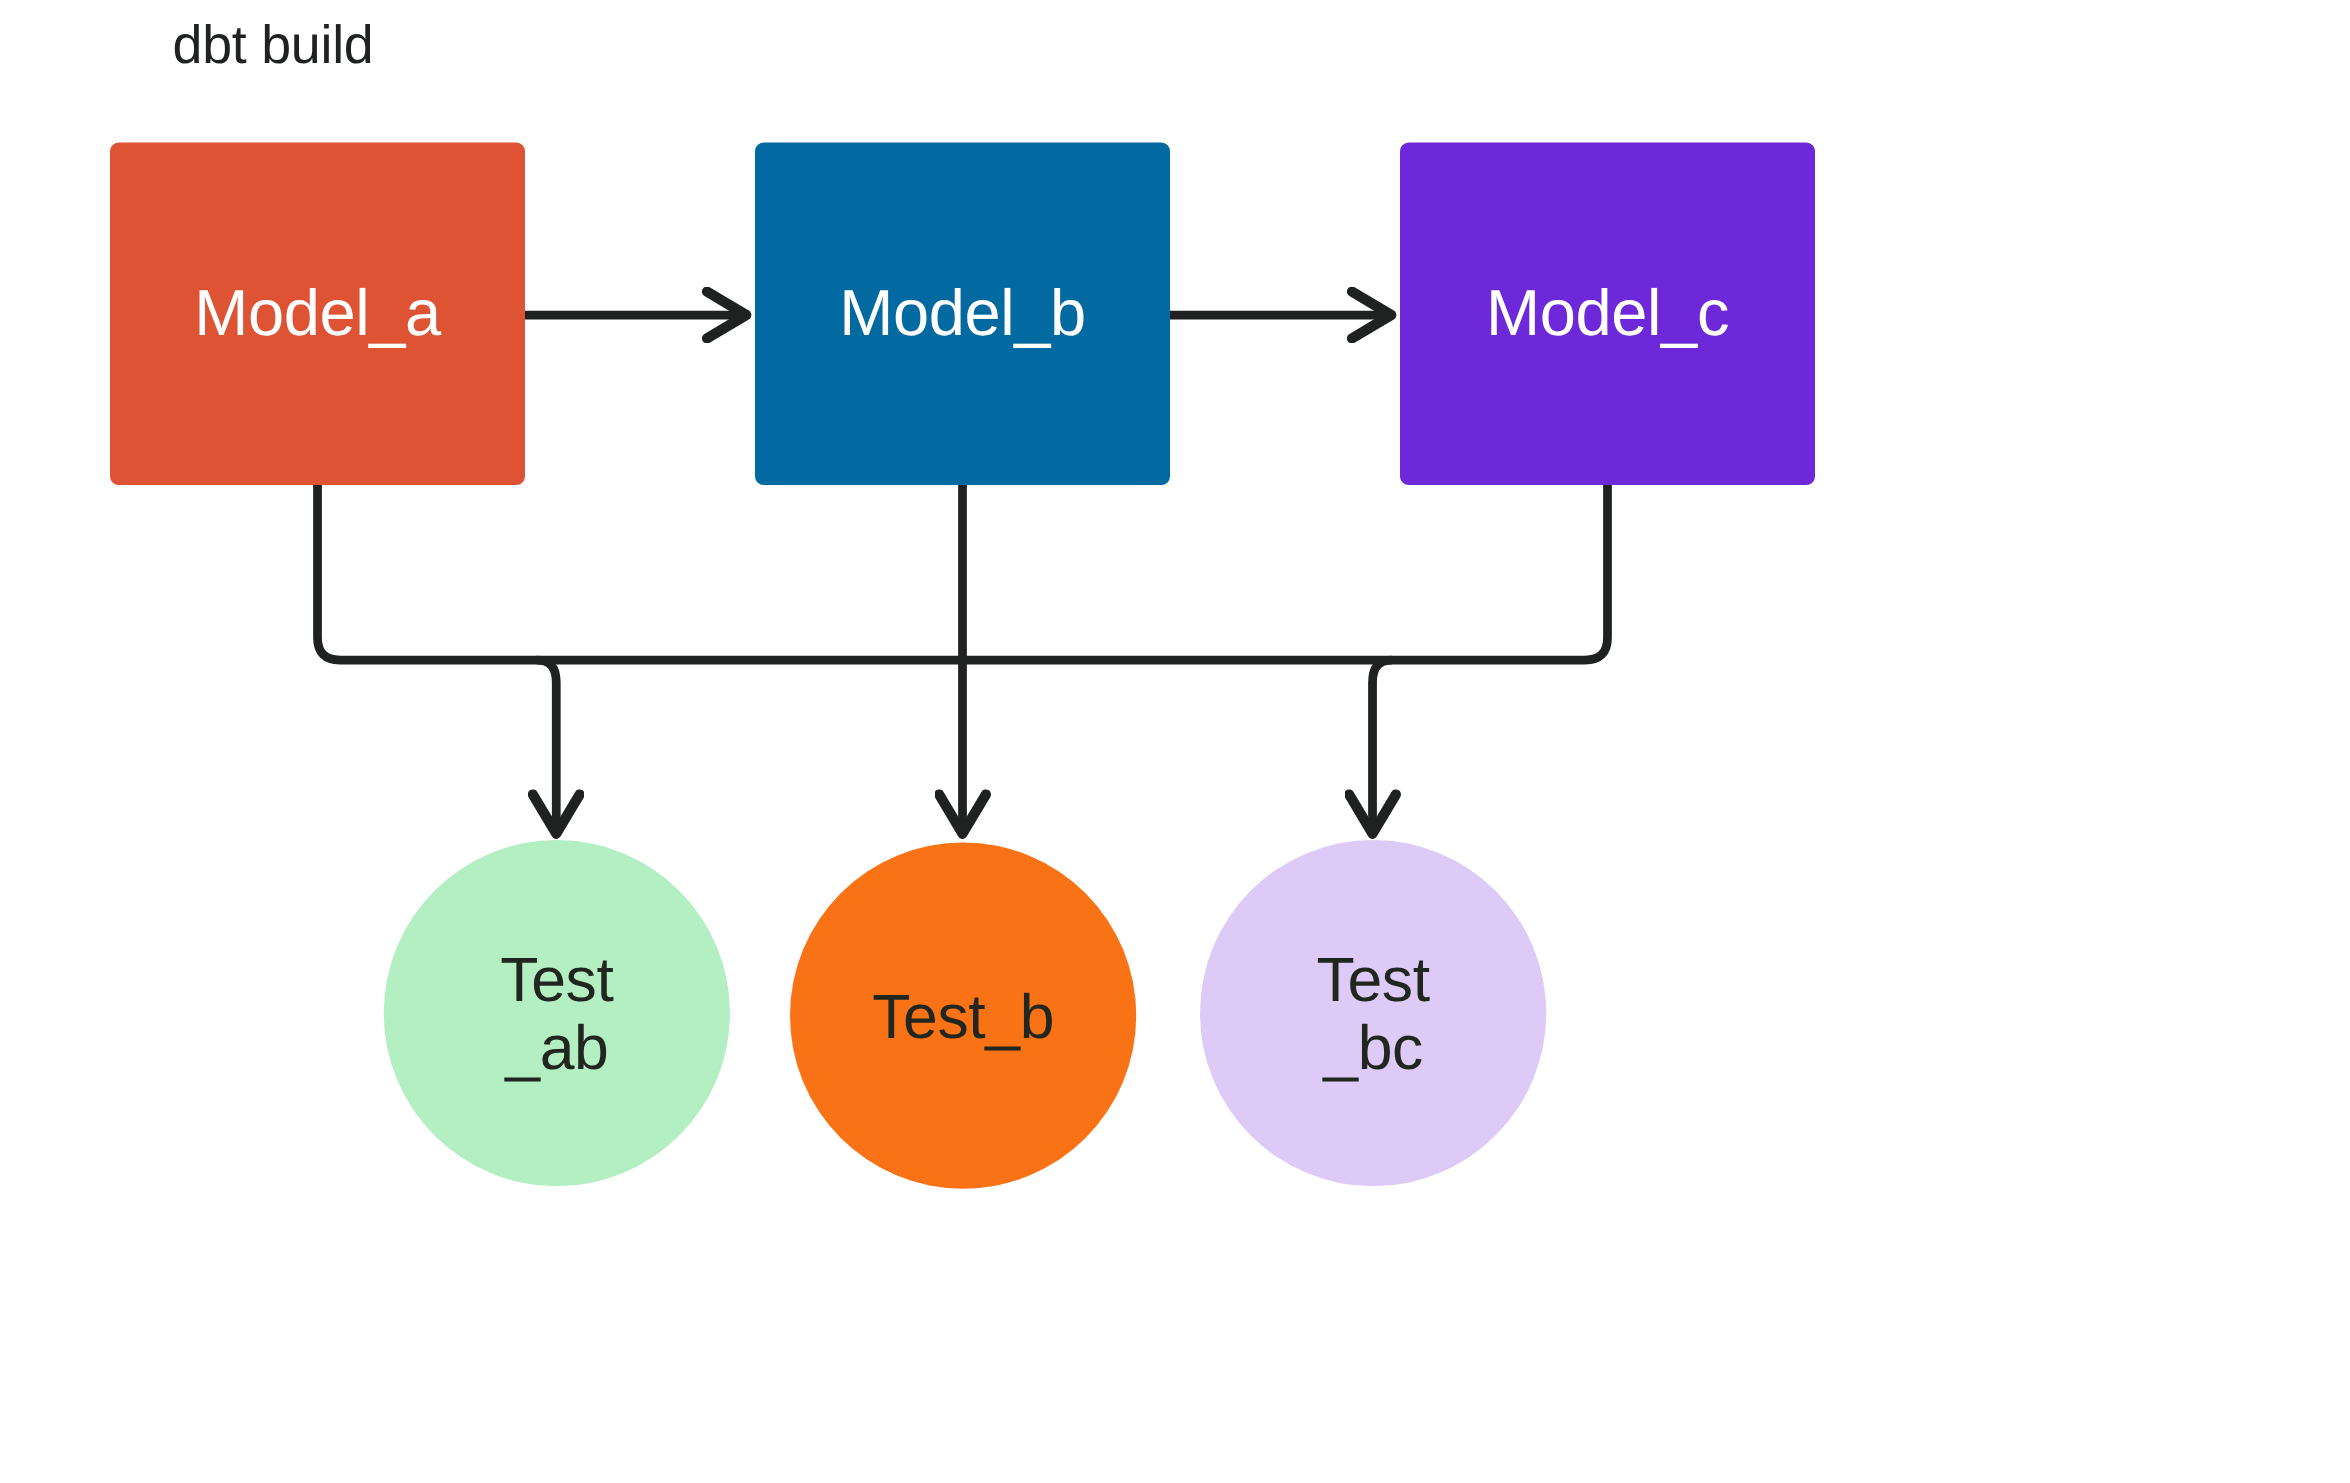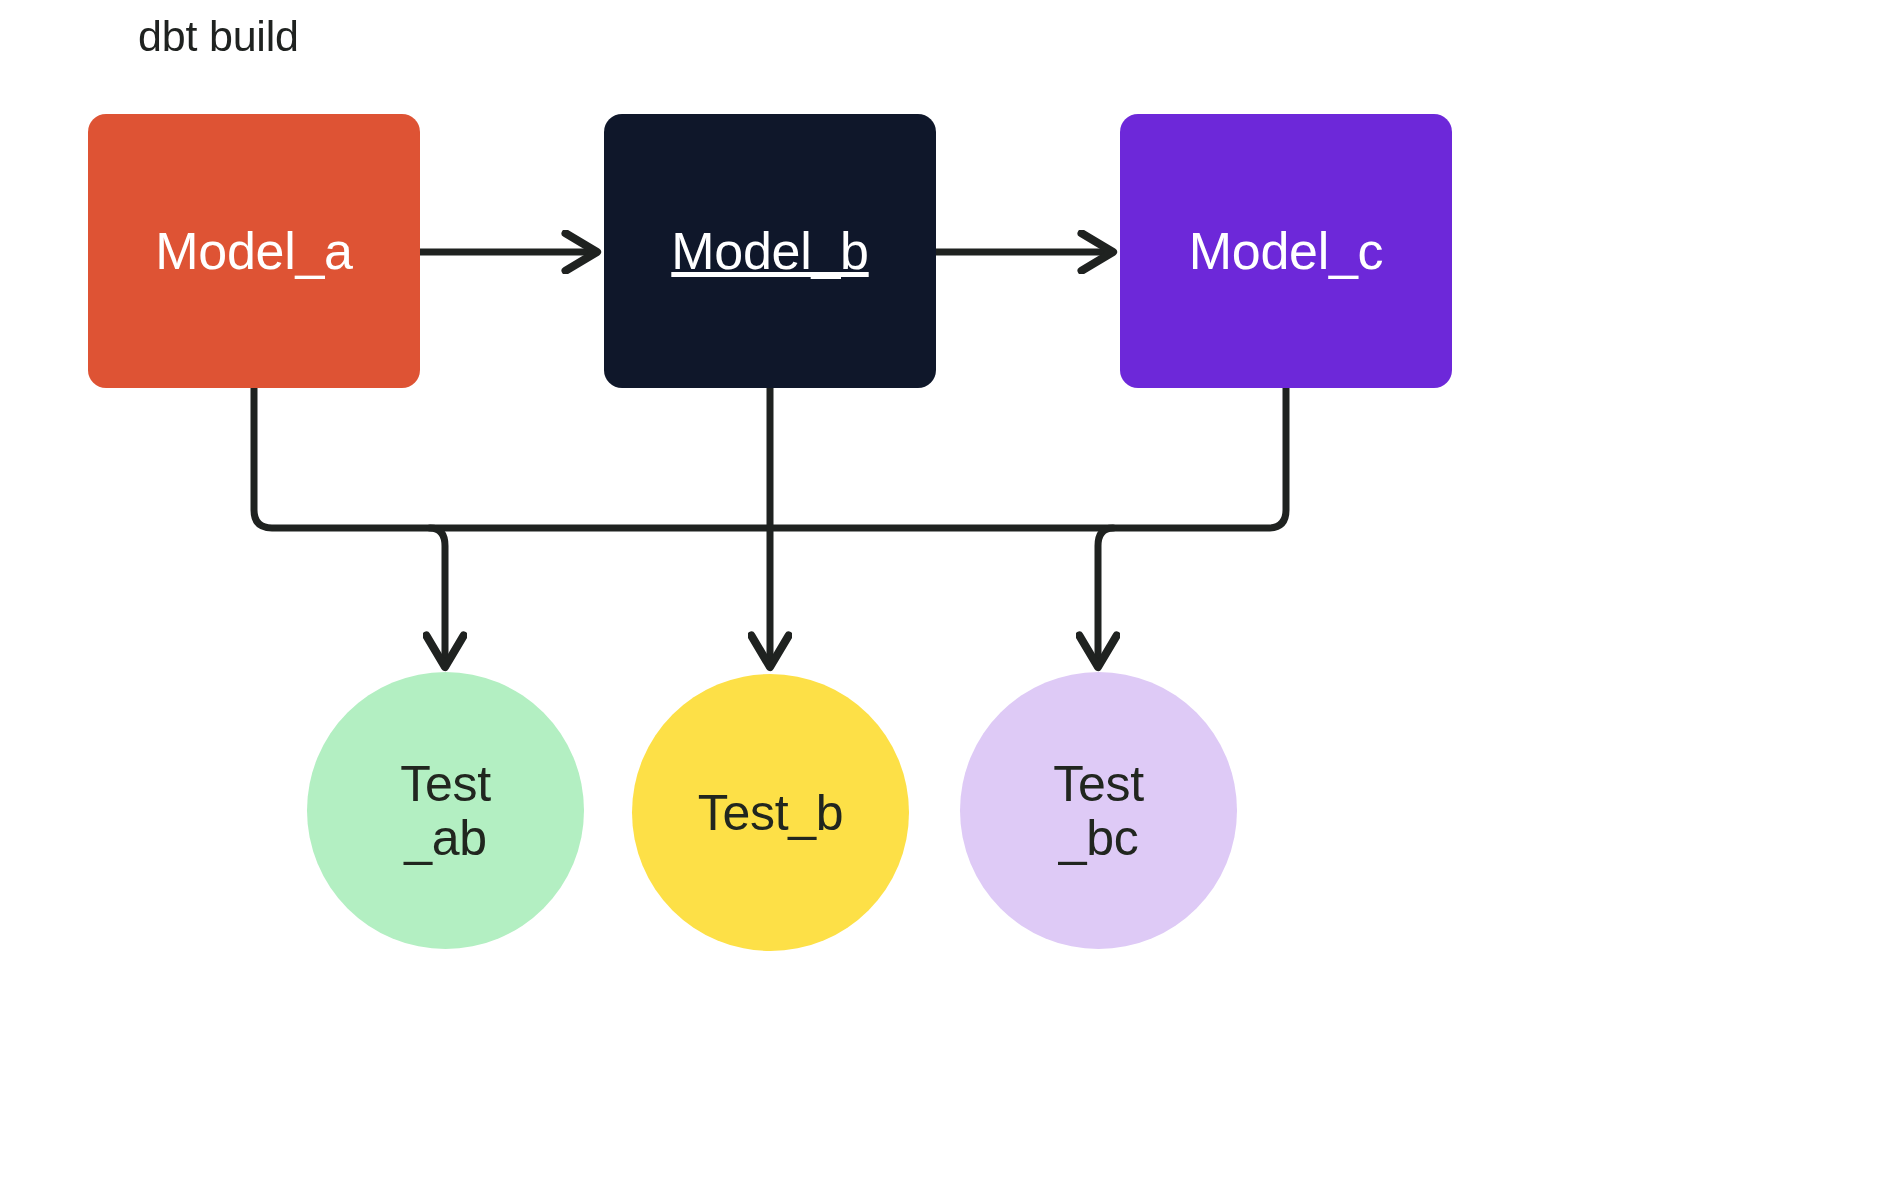--- a/index.html
+++ b/index.html
@@ -10,33 +10,33 @@
   }
   #stage{position:absolute;inset:0;width:1880px;height:864px;}
   #edges{position:absolute;left:0;top:0;width:1880px;height:1186px;}
   .title{
     position:absolute;left:138px;top:12px;
     font-size:43px;line-height:1.15;color:#1f2220;
     letter-spacing:-0.2px;white-space:nowrap;
   }
   .node{position:absolute;display:flex;align-items:center;justify-content:center;}
   .model{
-    width:332px;height:274px;border-radius:18px;
+    width:332px;height:274px;border-radius:7px;
     color:#ffffff;font-size:52px;letter-spacing:-0.3px;text-align:right;
   }
   .m-a{left:88px;top:114px;background:#de5334;}
-  .m-b{left:604px;top:114px;background:#0f172a;text-decoration:underline;}
+  .m-b{left:604px;top:114px;background:#0369a1;}
   .m-c{left:1120px;top:114px;background:#6d28d9;}
   .test{
     width:277px;height:277px;border-radius:50%;
     color:#21261f;font-size:50px;line-height:1.08;
     text-align:center;letter-spacing:-0.3px;
   }
   .t-ab{left:307px;top:672px;background:#b3efc2;}
-  .t-b{left:632px;top:674px;background:#fde047;}
+  .t-b{left:632px;top:674px;background:#f97316;}
   .t-bc{left:960px;top:672px;background:#decaf6;}
   .test .lbl{white-space:pre-line;display:block;}
 </style>
 </head>
 <body>
 
 <div id="stage">
 
   <div class="title">dbt build</div>
 

